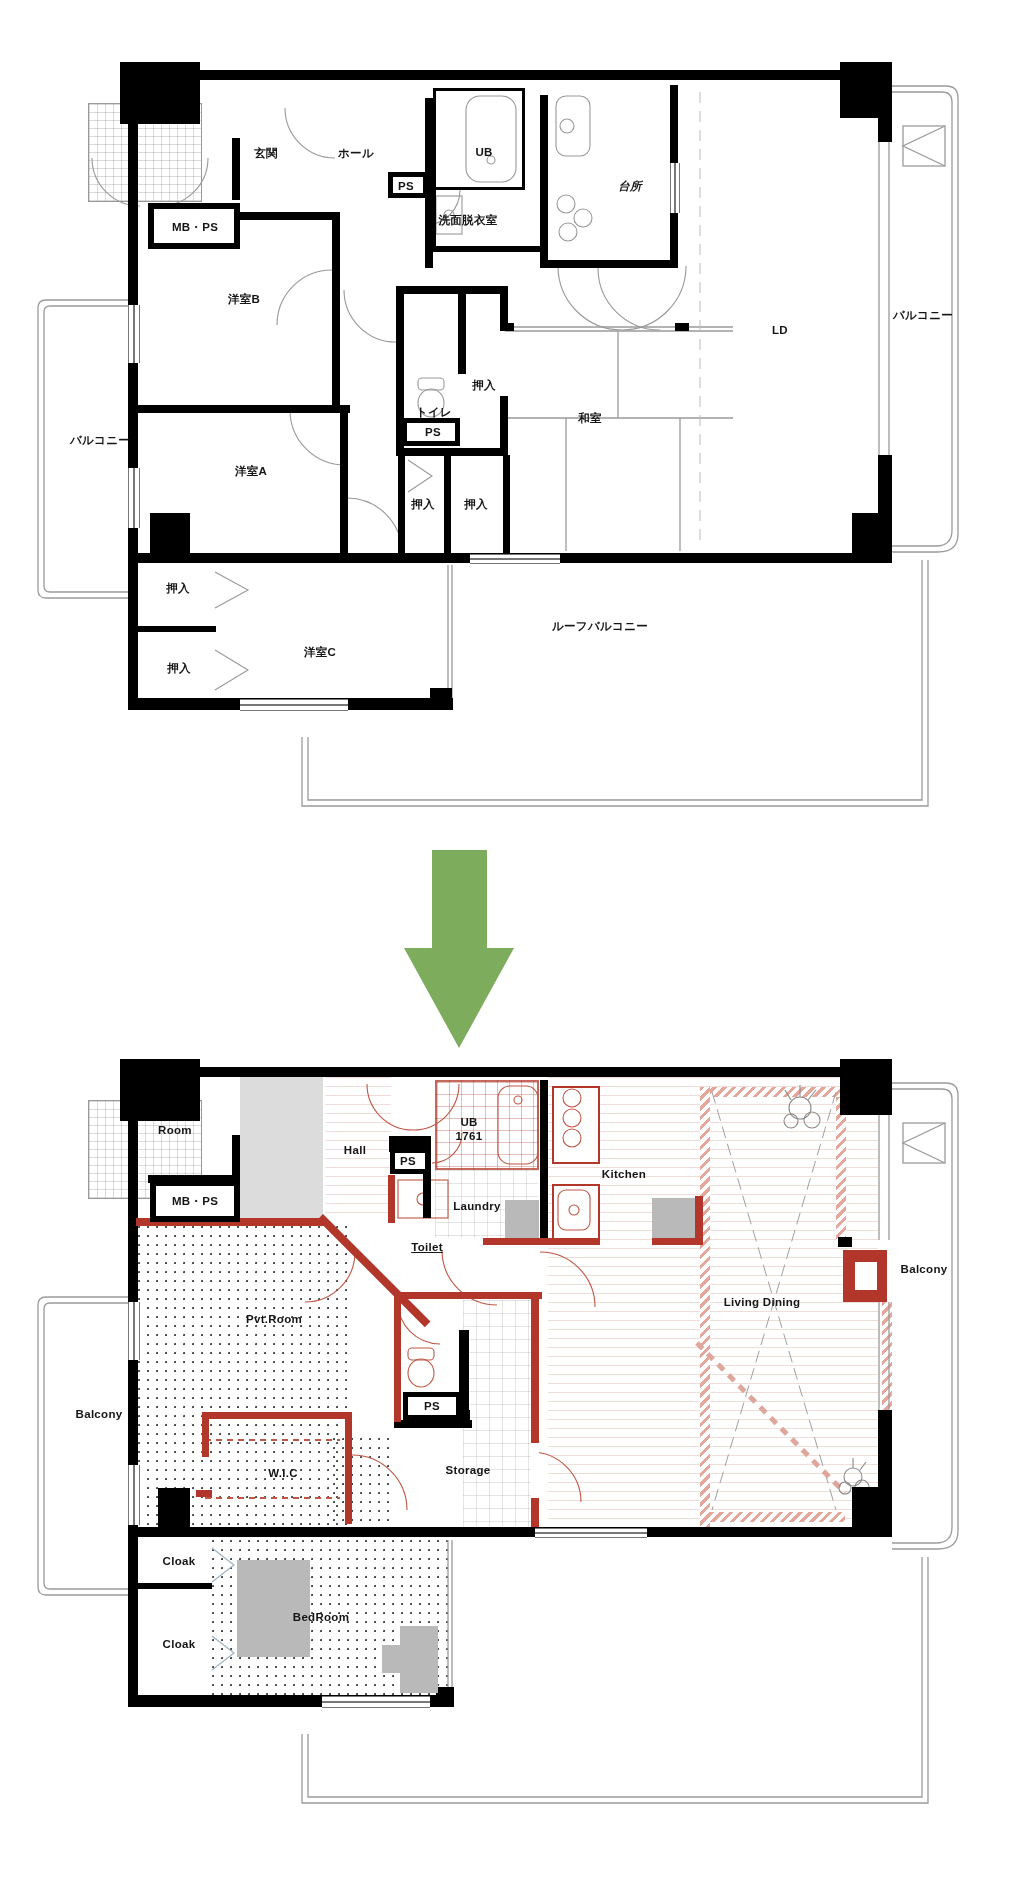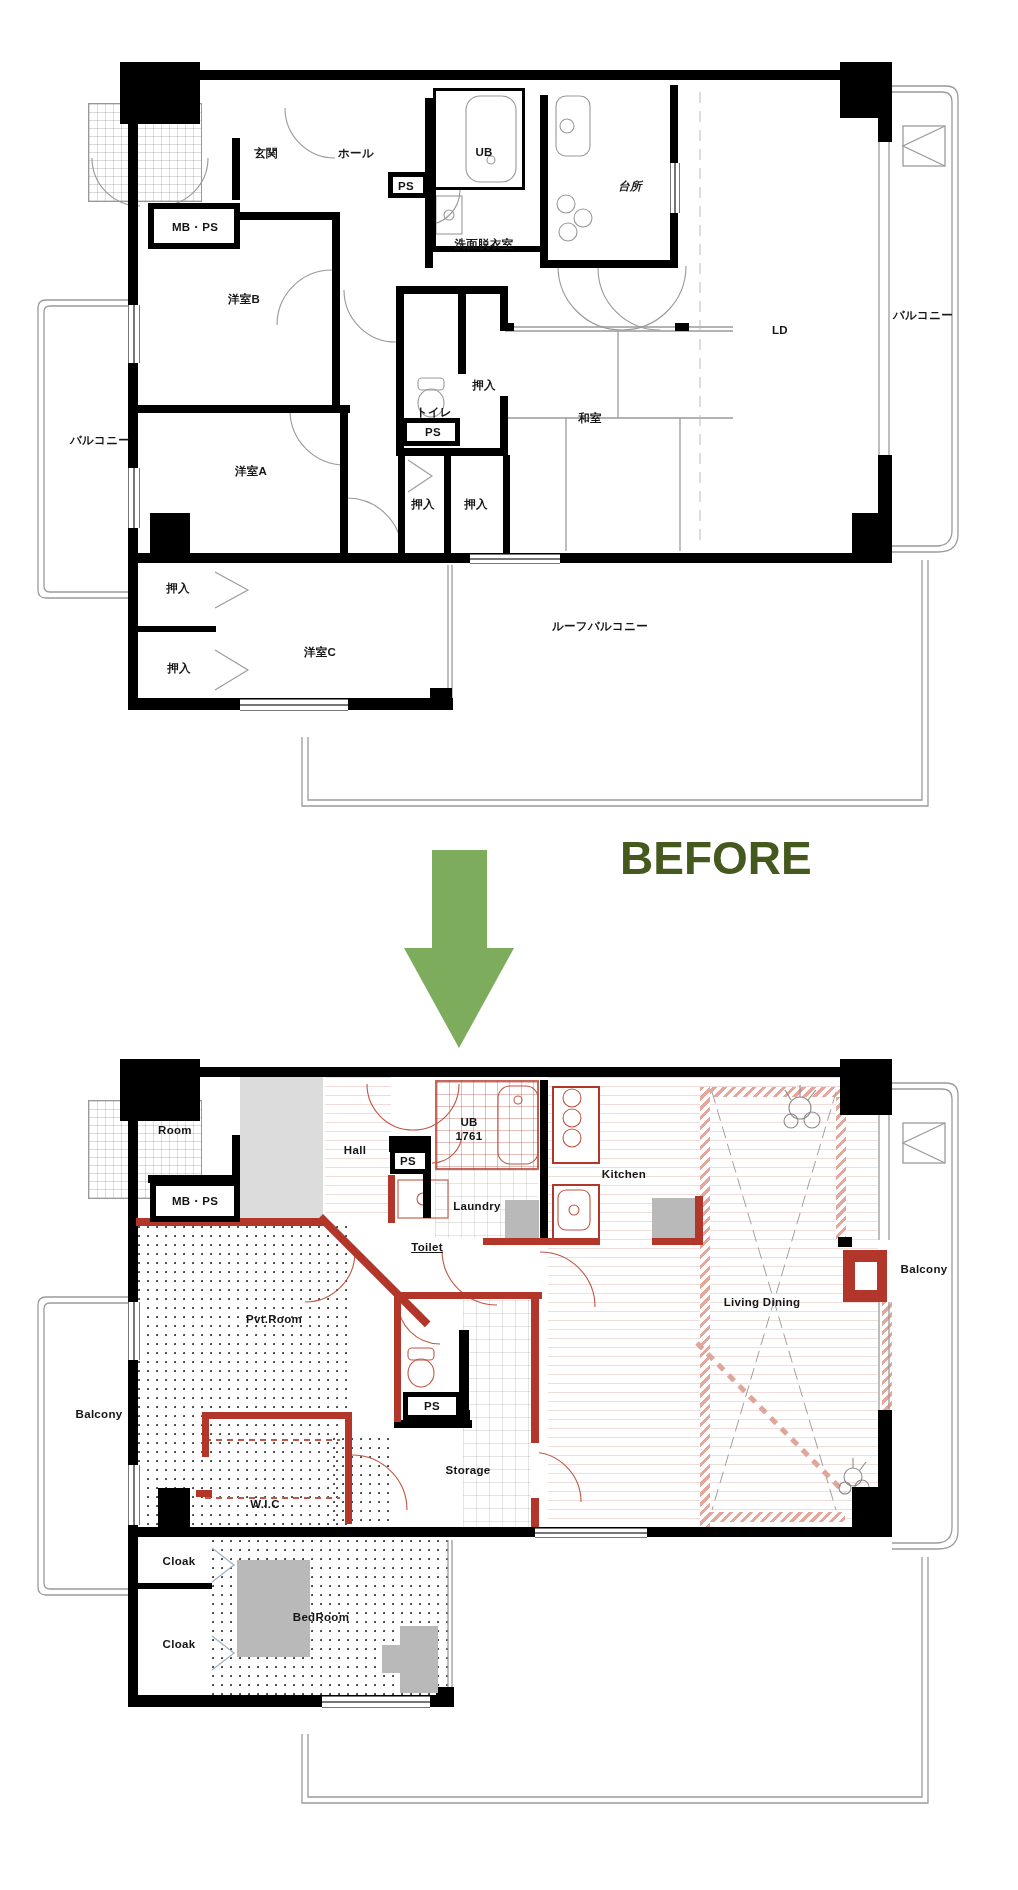--- a/index.html
+++ b/index.html
@@ -191,42 +191,41 @@
     <div class="box" style="left:148px;top:203px;width:80px;height:34px;"></div>
     <div class="box" style="left:388px;top:172px;width:30px;height:16px;border-width:5px;"></div>
     <div class="box" style="left:402px;top:418px;width:48px;height:18px;border-width:5px;"></div>
     <div class="ubbox" style="left:433px;top:88px;width:86px;height:96px;"></div>
 
     <span class="lbl" style="left:266px;top:153px;">玄関</span>
     <span class="lbl" style="left:356px;top:153px;">ホール</span>
     <span class="lbl" style="left:484px;top:152px;">UB</span>
     <span class="lbl" style="left:406px;top:186px;">PS</span>
     <span class="lbl" style="left:630px;top:186px;font-style:italic;">台所</span>
-    <span class="lbl" style="left:468px;top:244px;margin-left:16px;">洗面脱衣室</span>
+    <span class="lbl" style="left:468px;top:220px;">洗面脱衣室</span>
     <span class="lbl" style="left:195px;top:227px;">MB・PS</span>
     <span class="lbl" style="left:244px;top:299px;">洋室B</span>
     <span class="lbl" style="left:780px;top:330px;">LD</span>
     <span class="lbl" style="left:923px;top:315px;">バルコニー</span>
     <span class="lbl" style="left:434px;top:372px;margin-top:40px;">トイレ</span>
     <span class="lbl" style="left:484px;top:385px;">押入</span>
     <span class="lbl" style="left:433px;top:432px;">PS</span>
     <span class="lbl" style="left:590px;top:418px;text-align:center;">和室</span>
     <span class="lbl" style="left:100px;top:440px;">バルコニー</span>
     <span class="lbl" style="left:251px;top:471px;">洋室A</span>
     <span class="lbl" style="left:423px;top:504px;">押入</span>
     <span class="lbl" style="left:476px;top:504px;">押入</span>
     <span class="lbl" style="left:178px;top:588px;">押入</span>
     <span class="lbl" style="left:179px;top:668px;">押入</span>
     <span class="lbl" style="left:320px;top:652px;">洋室C</span>
     <span class="lbl" style="left:600px;top:626px;">ルーフバルコニー</span>
   </div>
 
   <div class="arrow-shaft" style="left:432px;top:850px;width:55px;height:100px;"></div>
   <div class="arrow-head" style="left:404px;top:948px;"></div>
-  <span class="title" style="left:620px;top:831px;">BEFORE</span>
 
   <div>
 
     <div class="gridp" style="left:88px;top:1100px;width:112px;height:97px;"></div>
     <div class="grayz" style="left:240px;top:1077px;width:83px;height:143px;"></div>
     <div class="stripes" style="left:325px;top:1077px;width:66px;height:141px;"></div>
     <div class="stripes" style="left:548px;top:1077px;width:330px;height:450px;"></div>
     <div class="dots" style="left:138px;top:1226px;width:214px;height:301px;"></div>
     <div class="dots" style="left:333px;top:1438px;width:60px;height:89px;"></div>
     <div class="dots" style="left:212px;top:1540px;width:236px;height:155px;"></div>
@@ -302,20 +301,20 @@
     <span class="lbl" style="left:469px;top:1136px;">1761</span>
     <span class="lbl" style="left:624px;top:1174px;">Kitchen</span>
     <span class="lbl" style="left:195px;top:1201px;">MB・PS</span>
     <span class="lbl" style="left:477px;top:1206px;">Laundry</span>
     <span class="lbl" style="left:924px;top:1269px;">Balcony</span>
     <span class="lbl" style="left:762px;top:1302px;">Living Dining</span>
     <span class="lbl" style="left:274px;top:1319px;">Pvt.Room</span>
     <span class="lbl" style="left:427px;top:1247px;text-decoration:underline;">Toilet</span>
     <span class="lbl" style="left:99px;top:1414px;">Balcony</span>
     <span class="lbl" style="left:432px;top:1406px;">PS</span>
-    <span class="lbl" style="left:265px;top:1473px;margin-top:31px;">W.I.C</span>
+    <span class="lbl" style="left:283px;top:1473px;">W.I.C</span>
     <span class="lbl" style="left:468px;top:1470px;">Storage</span>
     <span class="lbl" style="left:179px;top:1561px;">Cloak</span>
     <span class="lbl" style="left:321px;top:1617px;">BedRoom</span>
     <span class="lbl" style="left:179px;top:1644px;">Cloak</span>
   </div>
 
 </div>
 
 </body></html>

